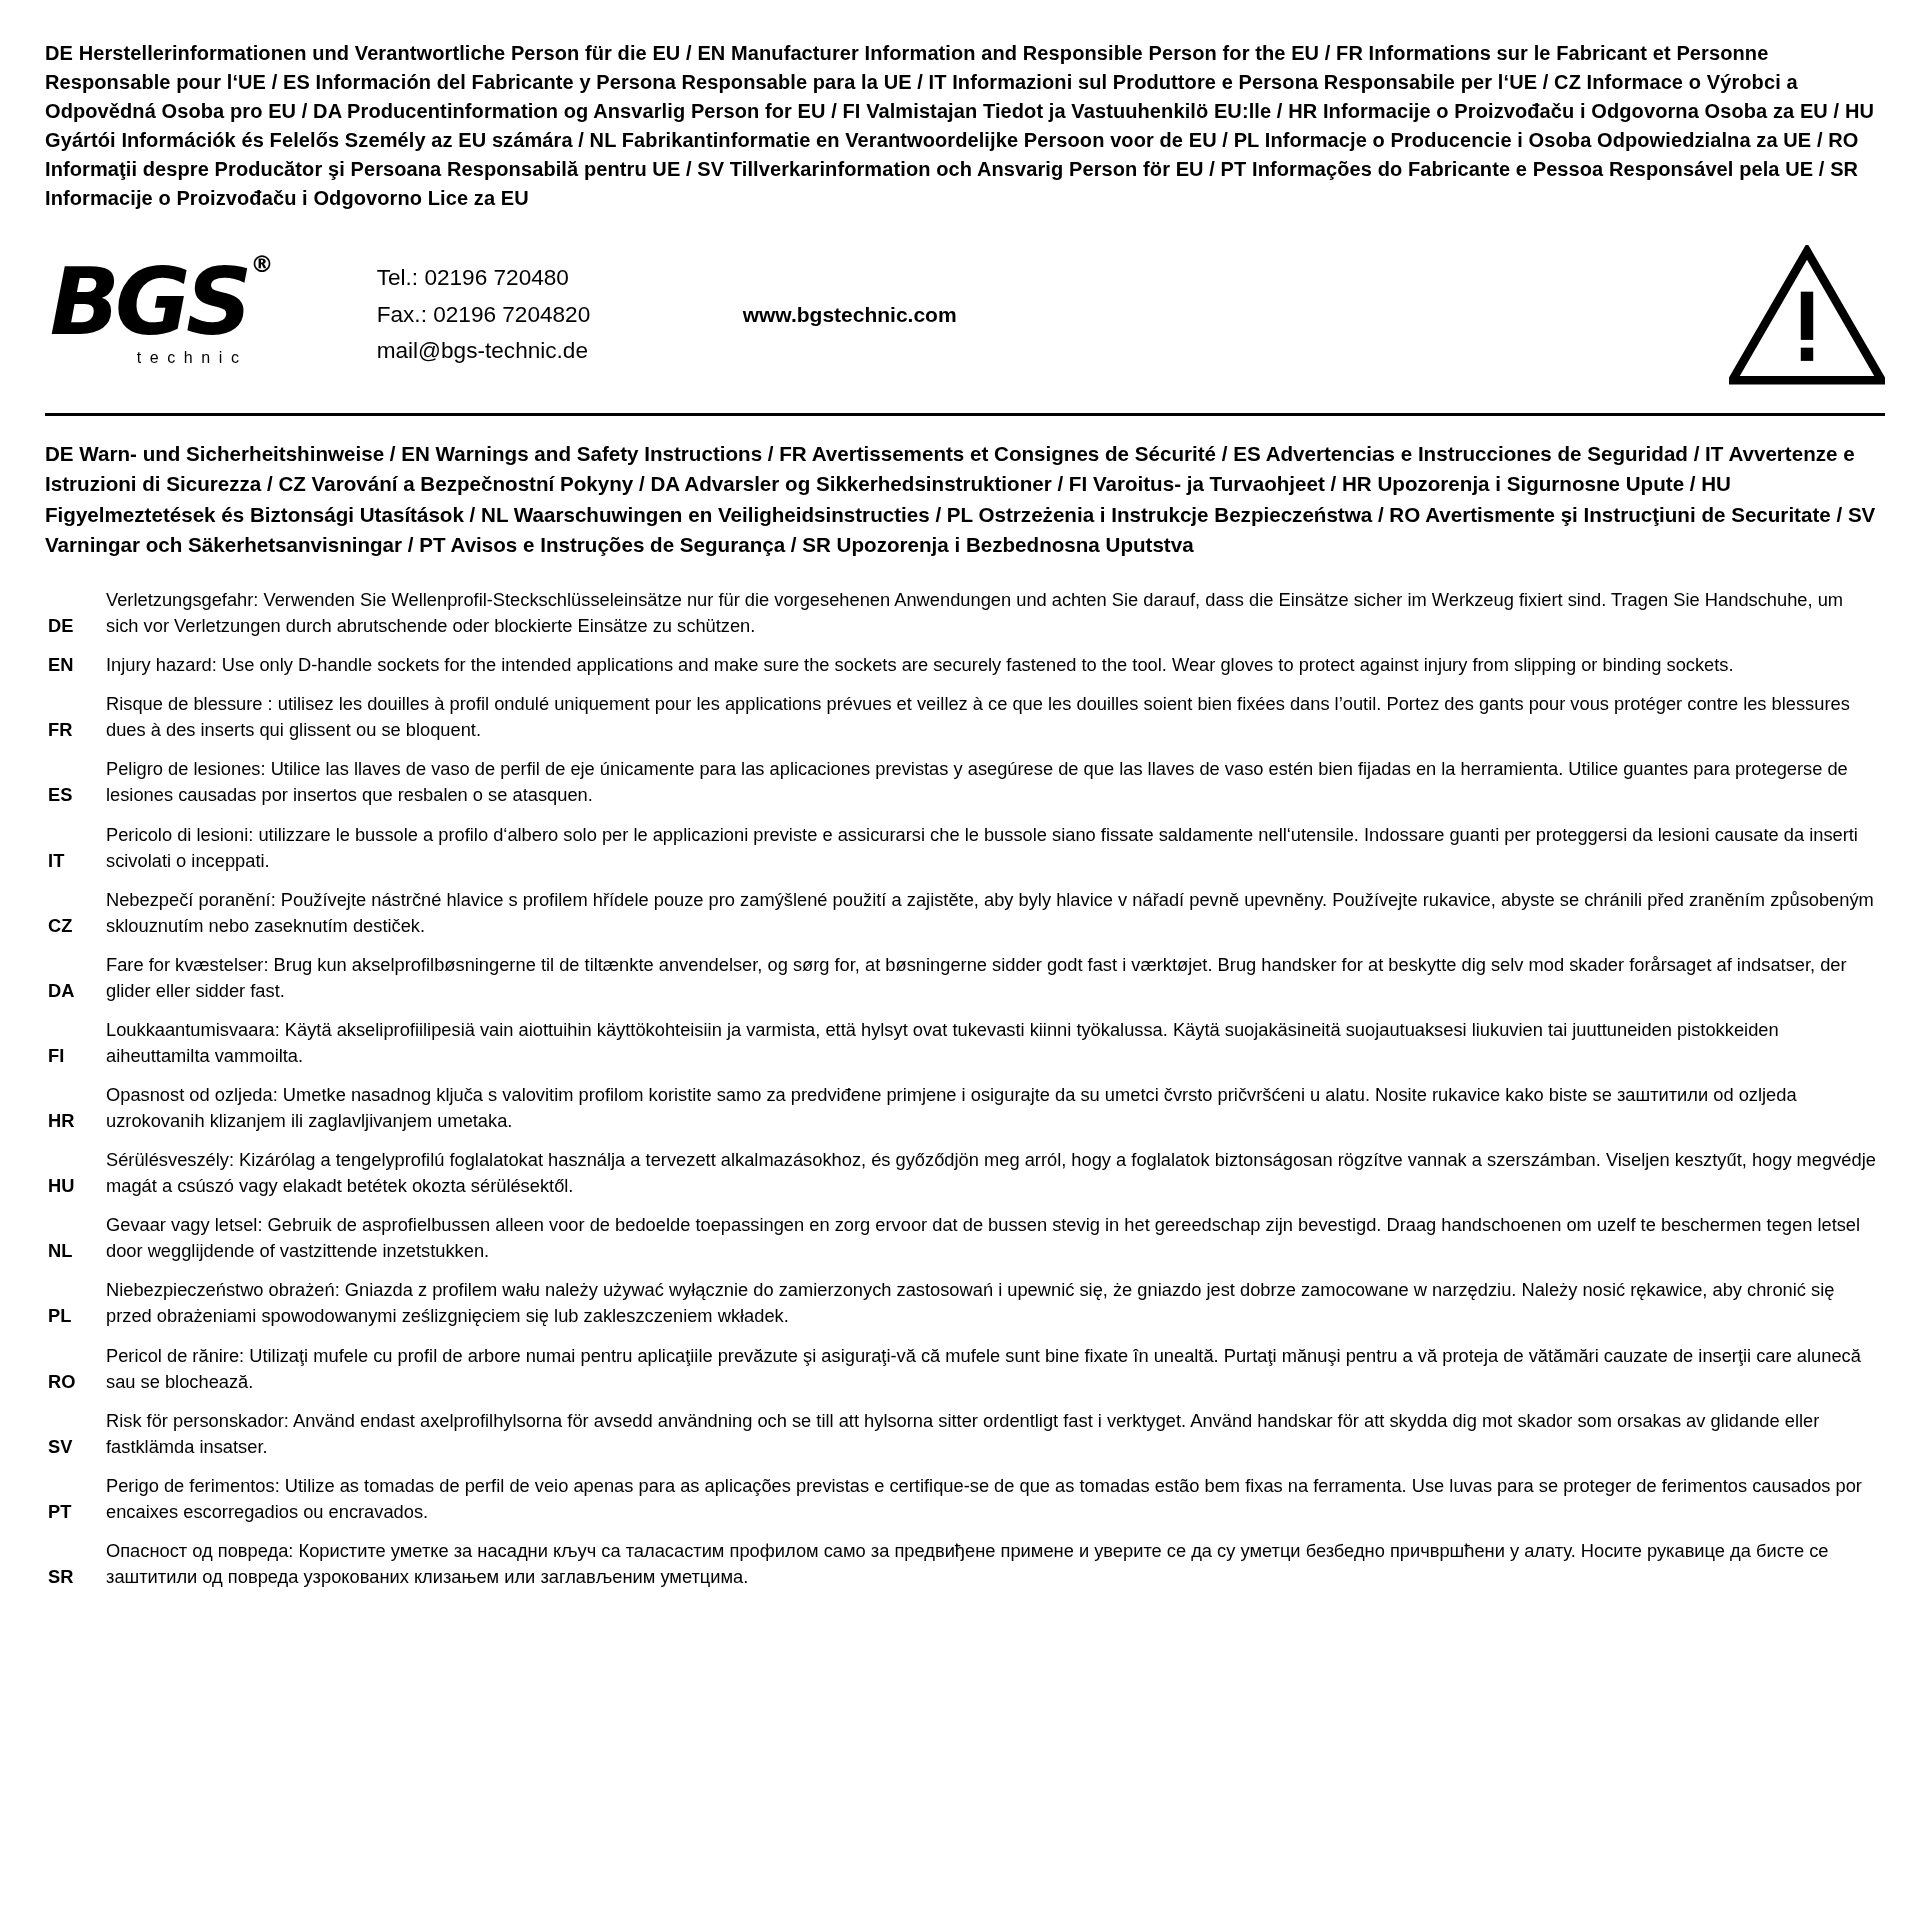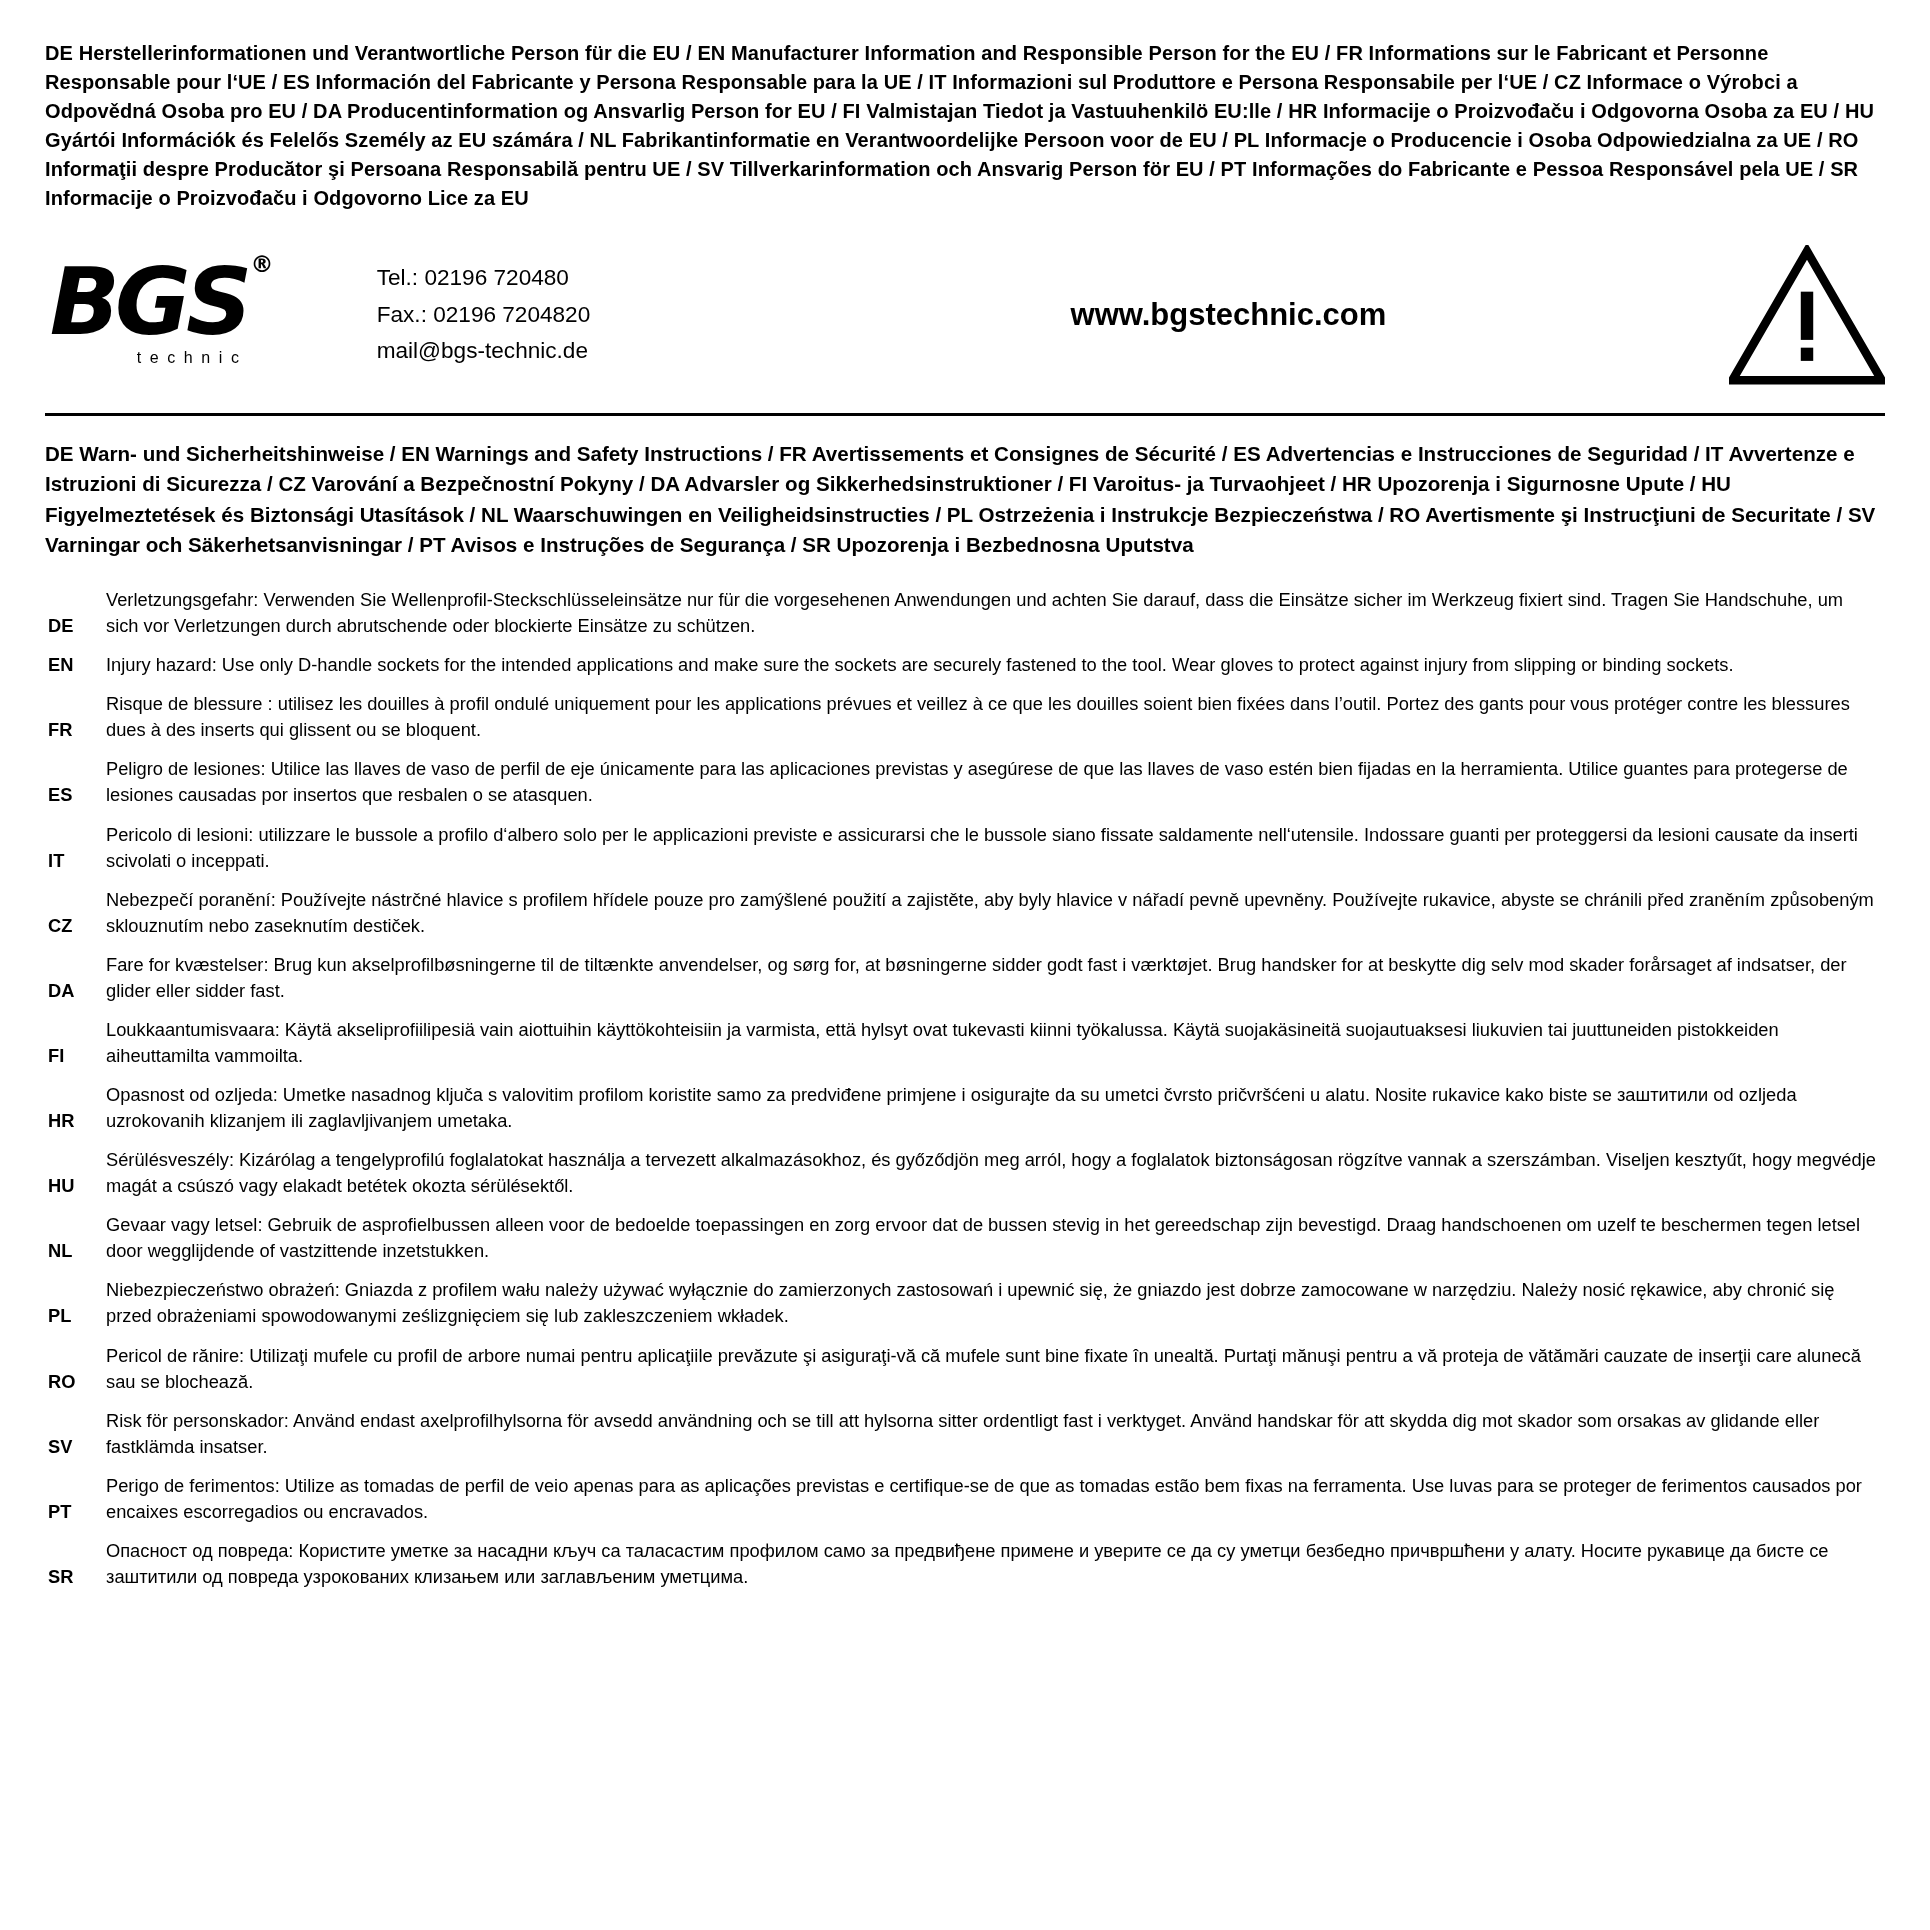--- a/index.html
+++ b/index.html
@@ -80,22 +80,22 @@
     line-height: 1.62;
     padding-left: 7.8px;
   }
   .contact-block {
     flex: 0 0 366px;
     font-size: 22.6px;
     line-height: 1.62;
   }
   .web-block {
     flex: 1 1 auto;
-    text-align: center;
-    font-size: 31px;
+    text-align: left;
+    font-size: 21px;
     font-weight: bold;
     padding-right: 7.8px;
   }
   .warn-triangle {
     flex: 0 0 163px;
     display: flex;
     justify-content: flex-end;
     align-items: center;
   }
 

